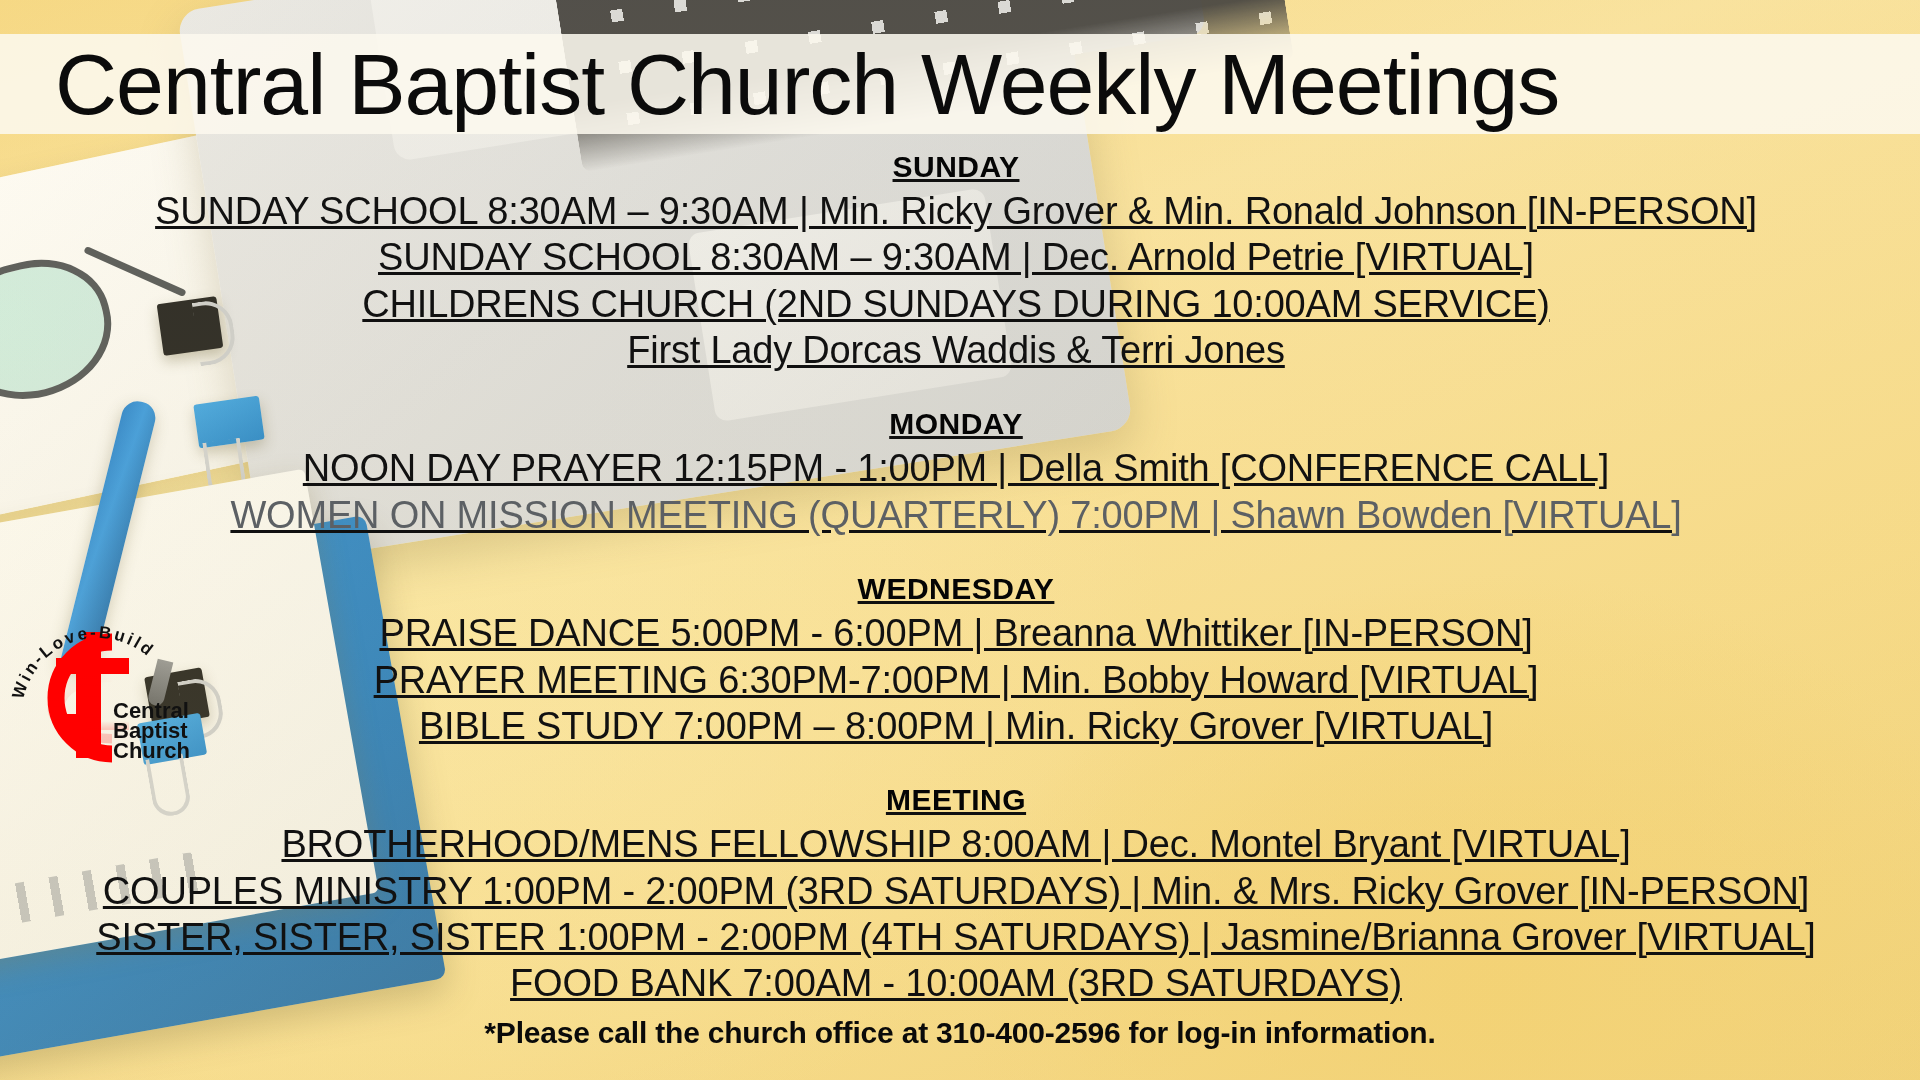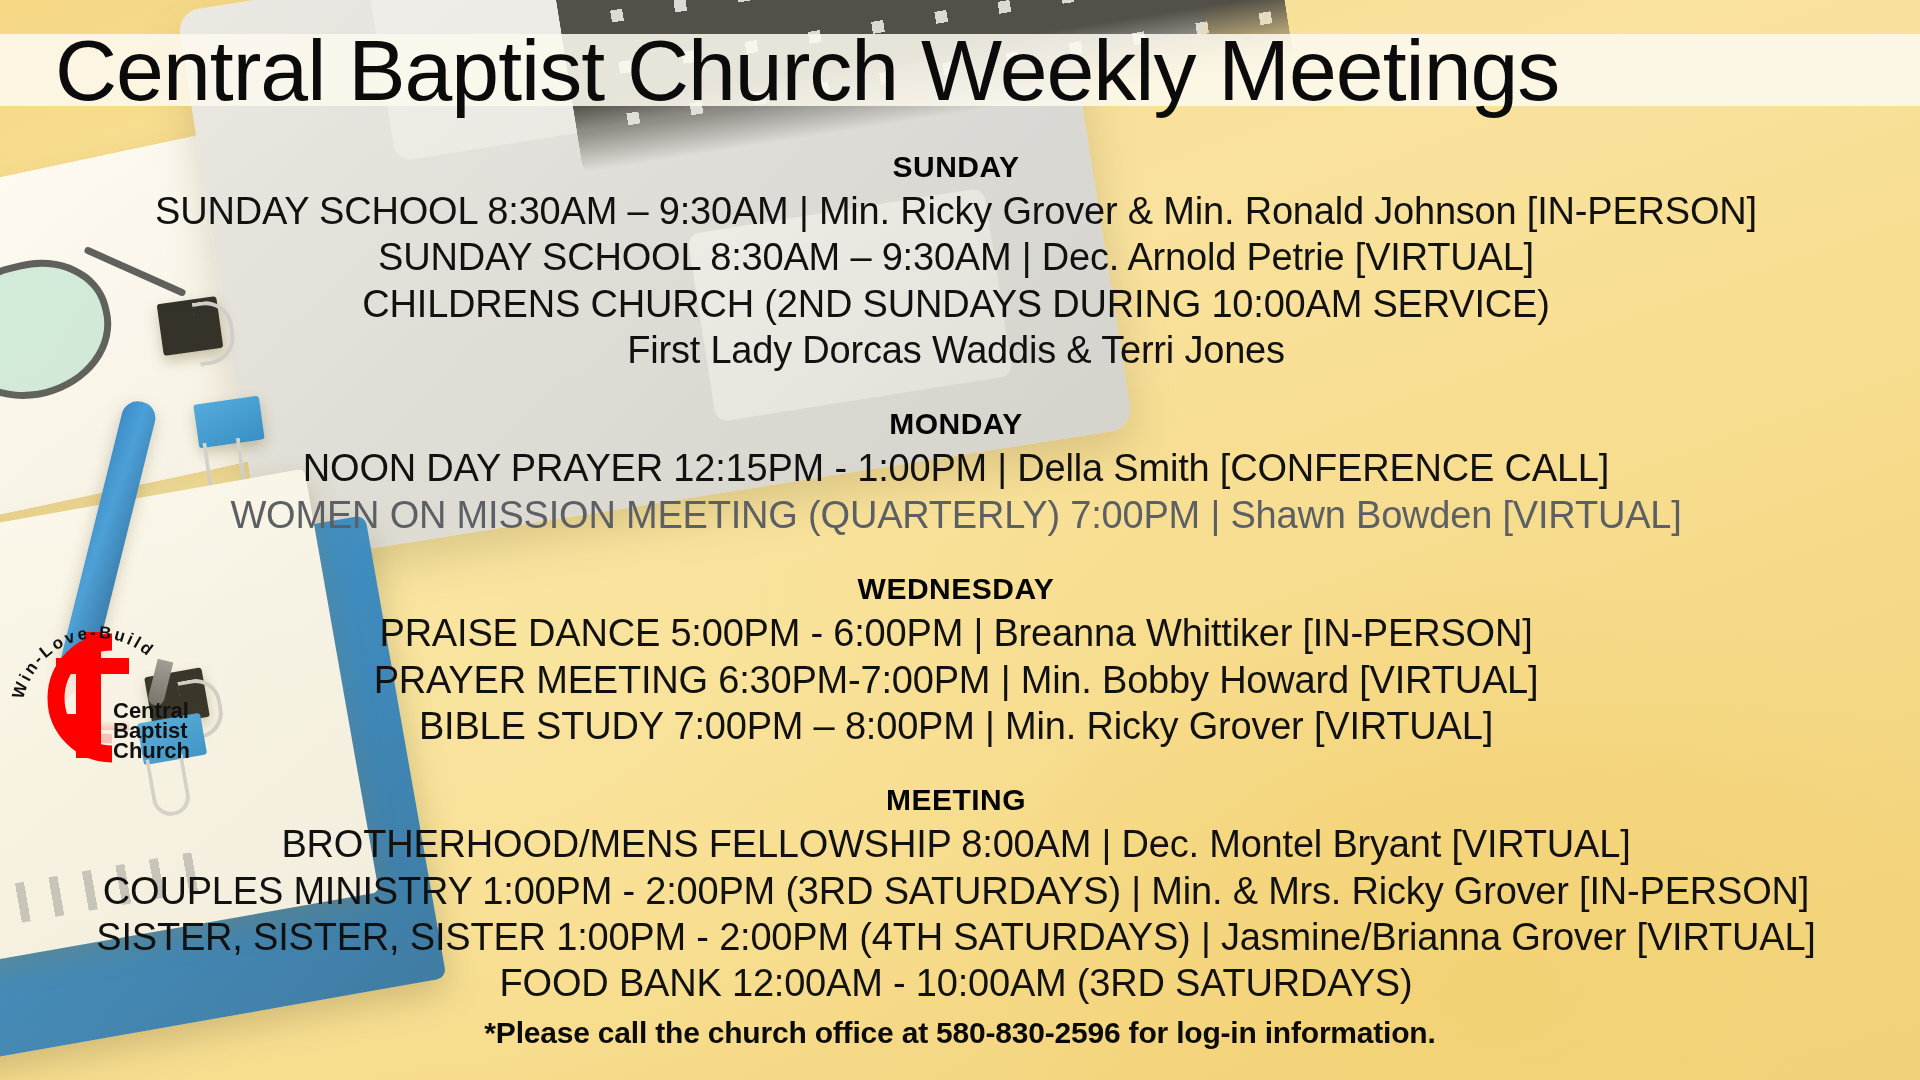--- a/index.html
+++ b/index.html
@@ -97,30 +97,30 @@
     border:4px solid #cdd0d4;border-top:none;border-radius:0 0 20px 20px;transform:rotate(-10deg);}
 
   
   .warm{position:absolute;inset:0;background:linear-gradient(180deg,rgba(247,220,140,.10),rgba(247,220,140,.20));}
 
   
   .logo{position:absolute;left:8px;top:596px;width:196px;height:206px;}
   .logo svg{width:100%;height:100%;display:block;}
 
   
-  .banner{position:absolute;left:0;top:34px;width:1920px;height:72px;
+  .banner{position:absolute;left:0;top:34px;width:1920px;height:100px;
     background:rgba(252,248,238,.88);display:flex;align-items:center;}
   .banner-title{margin:0;padding:0 0 0 55px;white-space:nowrap;
     font-family:"Liberation Sans","DejaVu Sans",sans-serif;
     font-size:86px;line-height:1;font-weight:500;letter-spacing:-1px;color:#0b0b0b;}
 
   
   .schedule{position:absolute;left:0;top:150px;width:1920px;
     text-align:center;color:#101010;}
-  .day-block{margin:0 8px 34px 0;}
+  .day-block{margin:0 8px 34px 0;text-decoration:underline;}
   .day-title{font-size:30px;font-weight:bold;letter-spacing:.5px;margin:0 0 4px 0;color:#050505;}
   .ev{font-size:38px;line-height:1.22;letter-spacing:-.2px;color:#111;white-space:nowrap;}
   .ev.muted{color:#5c6064;}
   .footnote{position:absolute;left:0;top:1016px;width:1920px;text-align:center;
     font-size:30px;font-weight:bold;color:#0a0a0a;letter-spacing:-.2px;}
 </style>
 </head>
 <body>
 
 <div id="flyer">
@@ -203,19 +203,19 @@
         <div class="day-title">WEDNESDAY</div>
         <div class="ev">PRAISE DANCE 5:00PM - 6:00PM | Breanna Whittiker [IN-PERSON]</div>
         <div class="ev">PRAYER MEETING 6:30PM-7:00PM  |  Min. Bobby Howard [VIRTUAL]</div>
         <div class="ev">BIBLE STUDY 7:00PM – 8:00PM  |  Min. Ricky Grover [VIRTUAL]</div>
       </div>
       <div class="day-block">
         <div class="day-title">MEETING</div>
         <div class="ev">BROTHERHOOD/MENS FELLOWSHIP 8:00AM  |  Dec. Montel Bryant [VIRTUAL]</div>
         <div class="ev">COUPLES MINISTRY 1:00PM - 2:00PM (3RD SATURDAYS)  |  Min. &amp; Mrs. Ricky Grover [IN-PERSON]</div>
         <div class="ev">SISTER, SISTER, SISTER  1:00PM - 2:00PM (4TH SATURDAYS)  |  Jasmine/Brianna Grover [VIRTUAL]</div>
-        <div class="ev">FOOD BANK 12:00AM - 10:00AM (3RD SATURDAYS)</div>
+        <div class="ev">FOOD BANK 7:00AM - 10:00AM (3RD SATURDAYS)</div>
       </div>
     </div>
 
-  <div class="footnote">*Please call the church office at 580-830-2596 for log-in information.</div>
+  <div class="footnote">*Please call the church office at 310-400-2596 for log-in information.</div>
 
 </div>
 
 </body></html>

